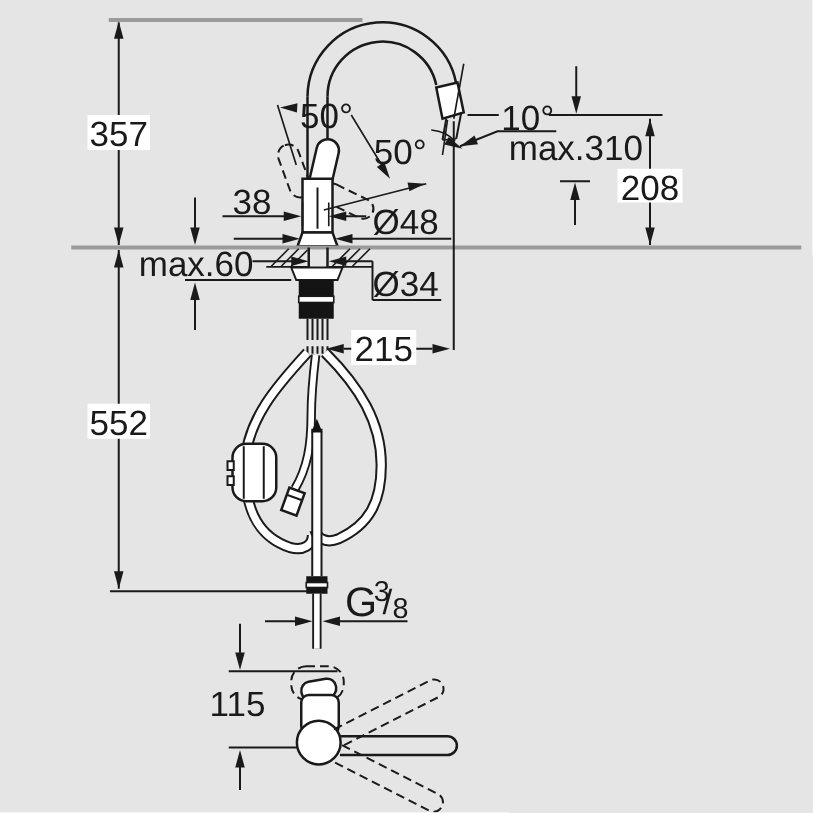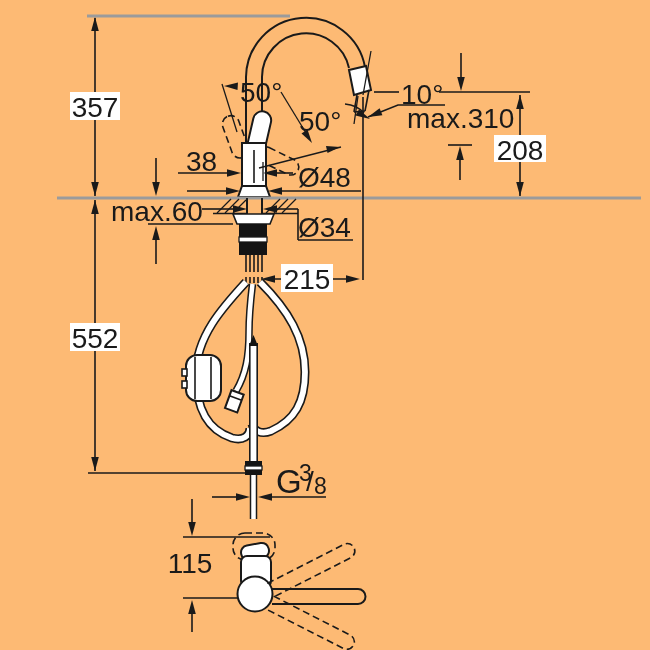--- a/index.html
+++ b/index.html
@@ -1,16 +1,16 @@
 <!DOCTYPE html>
 <html><head>
 <meta charset="utf-8">
 <style>
   html,body{margin:0;padding:0;background:#fff;}
-  #canvas{position:relative;width:650px;height:650px;background:#fdba74;overflow:hidden;}
+  #canvas{position:relative;width:650px;height:650px;background:#e5e5e5;overflow:hidden;}
   svg{position:absolute;left:0;top:0;}
   svg text{font-family:"Liberation Sans",sans-serif;fill:#1a1a1a;}
   .t{font-size:28px;}
   .tg{font-size:33px;}
   .ts{font-size:23px;}
   .tsl{font-size:28px;}
   .ln{stroke:#1a1a1a;stroke-width:1.6;fill:none;}
   .ln2{stroke:#1a1a1a;stroke-width:2;fill:none;}
   .thin{stroke:#1a1a1a;stroke-width:1.3;fill:none;}
   .wfill{fill:#ffffff;}

